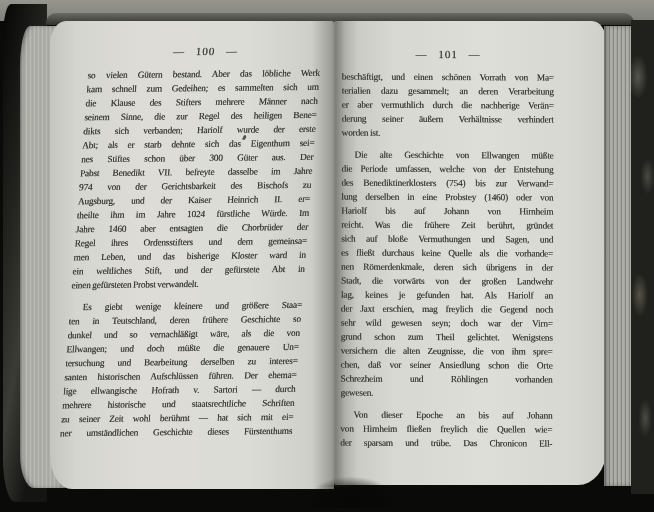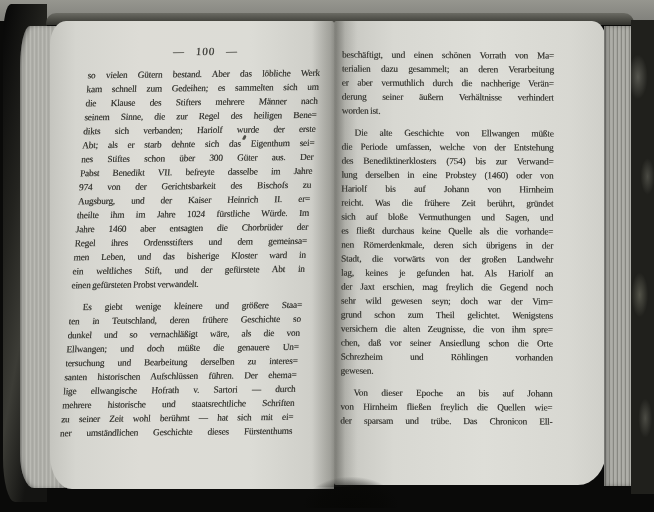--- a/index.html
+++ b/index.html
@@ -123,20 +123,21 @@
           <div class="line">lige ellwangische Hofrath v. Sartori — durch</div>
           <div class="line">mehrere historische und staatsrechtliche Schriften</div>
           <div class="line">zu seiner Zeit wohl berühmt — hat sich mit ei=</div>
           <div class="line">ner umständlichen Geschichte dieses Fürstenthums</div>
         </div>
     </div>
   </div>
 
   <div class="page page-right">
     <div class="text-block text-right">
+      <div class="page-header">— 101 —</div>
       <div class="para ends">
           <div class="line">beschäftigt, und einen schönen Vorrath von Ma=</div>
           <div class="line">terialien dazu gesammelt; an deren Verarbeitung</div>
           <div class="line">er aber vermuthlich durch die nachherige Verän=</div>
           <div class="line">derung seiner äußern Verhältnisse verhindert</div>
           <div class="line">worden ist.</div>
         </div>
       <div class="para new ends">
           <div class="line">Die alte Geschichte von Ellwangen müßte</div>
           <div class="line">die Periode umfassen, welche von der Entstehung</div>

